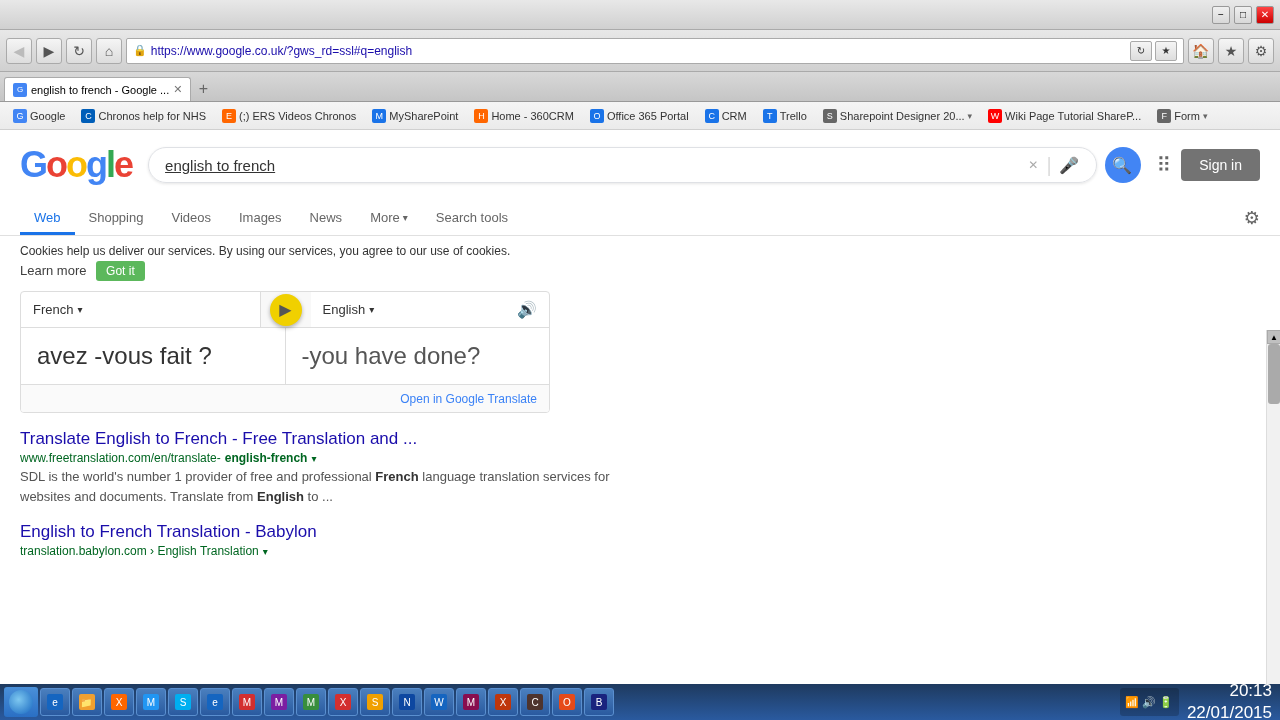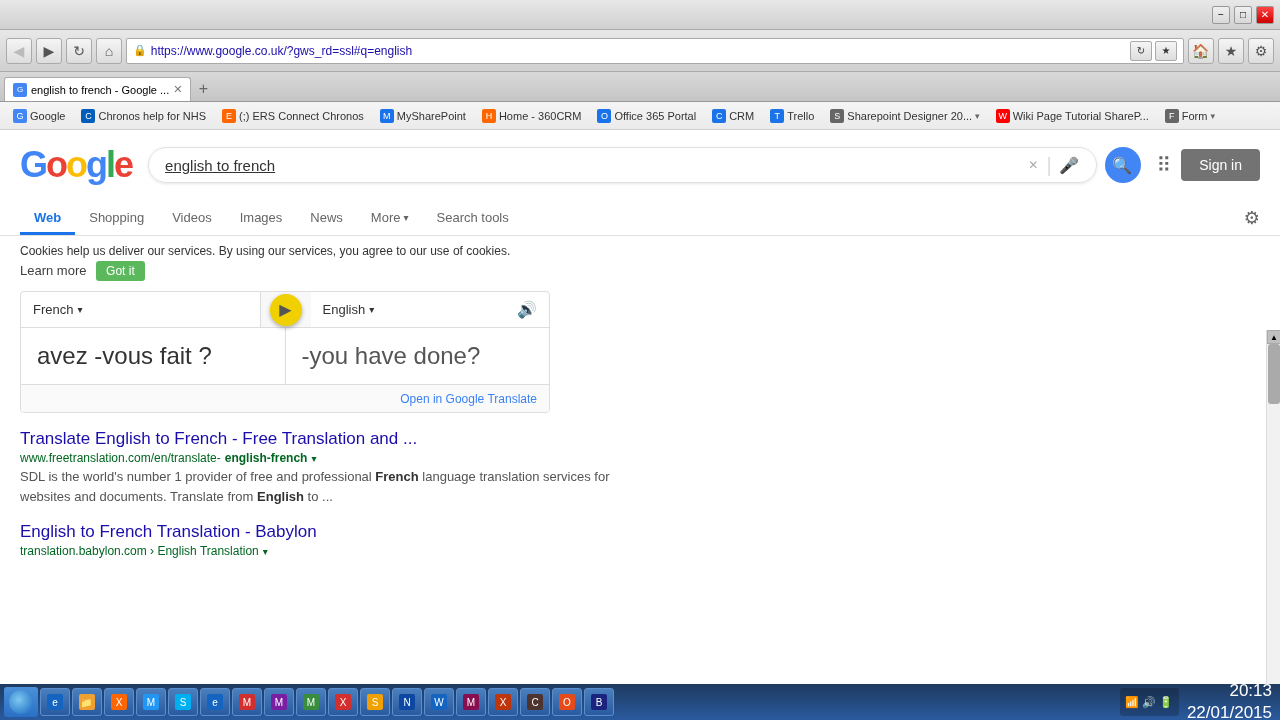--- a/index.html
+++ b/index.html
@@ -216,21 +216,20 @@
       font-size: 13px;
       color: #666;
       cursor: pointer;
       text-decoration: none;
       display: flex; align-items: center; gap: 3px;
     }
     .nav-item.active {
       color: #1a73e8;
       border-bottom: 3px solid #1a73e8;
       padding-bottom: 7px;
-      font-weight: bold;
     }
     .nav-settings { color: #666; font-size: 18px; cursor: pointer; margin-left: auto; }
     .caret { font-size: 10px; }
 
     
     .results-area {
       padding: 6px 20px 10px 20px;
       background: white;
     }
     .results-count {
@@ -470,21 +469,21 @@
   <div class="bm-item">
     <div class="bm-icon google">G</div>
     <span>Google</span>
   </div>
   <div class="bm-item">
     <div class="bm-icon nhs">C</div>
     <span>Chronos help for NHS</span>
   </div>
   <div class="bm-item">
     <div class="bm-icon orange">E</div>
-    <span>(;) ERS Connect Chronos</span>
+    <span>(;) ERS Videos Chronos</span>
   </div>
   <div class="bm-item">
     <div class="bm-icon blue">M</div>
     <span>MySharePoint</span>
   </div>
   <div class="bm-item">
     <div class="bm-icon orange">H</div>
     <span>Home - 360CRM</span>
   </div>
   <div class="bm-item">

